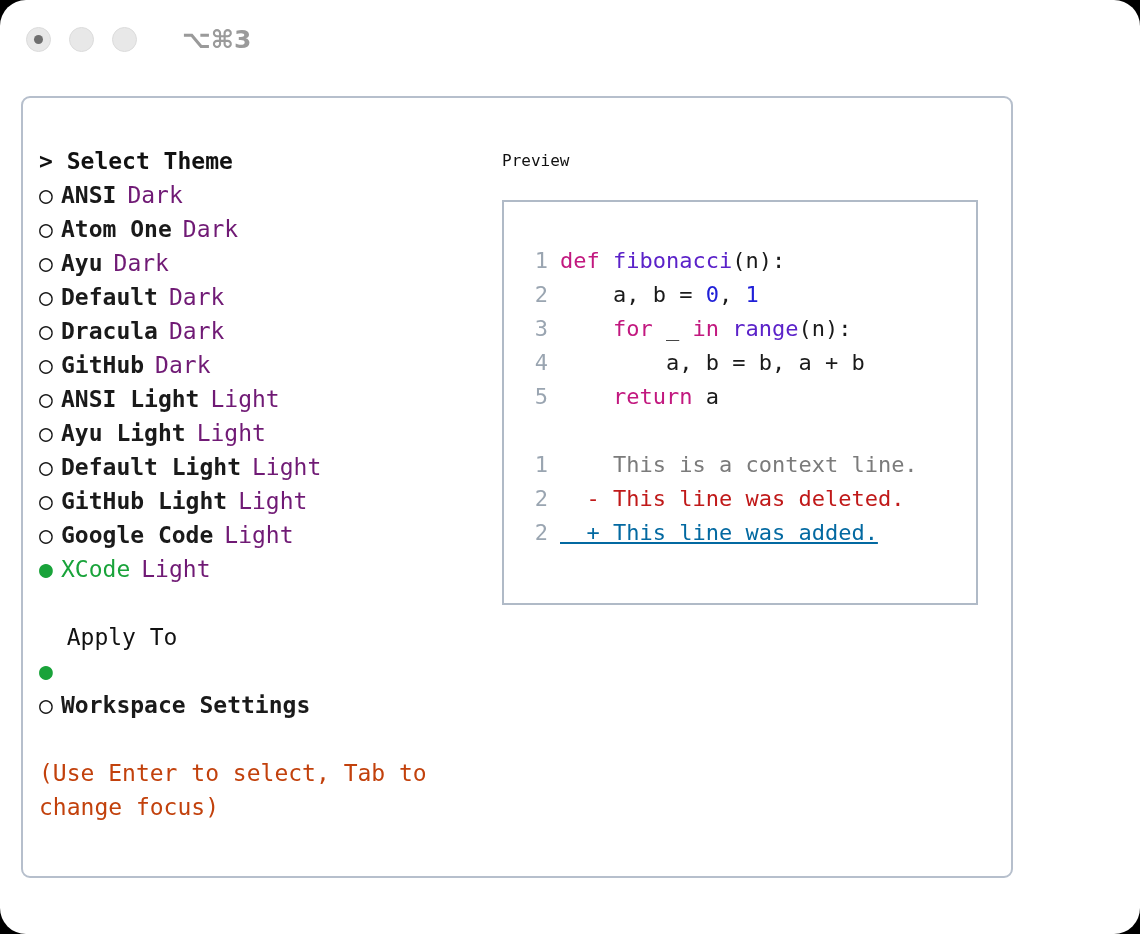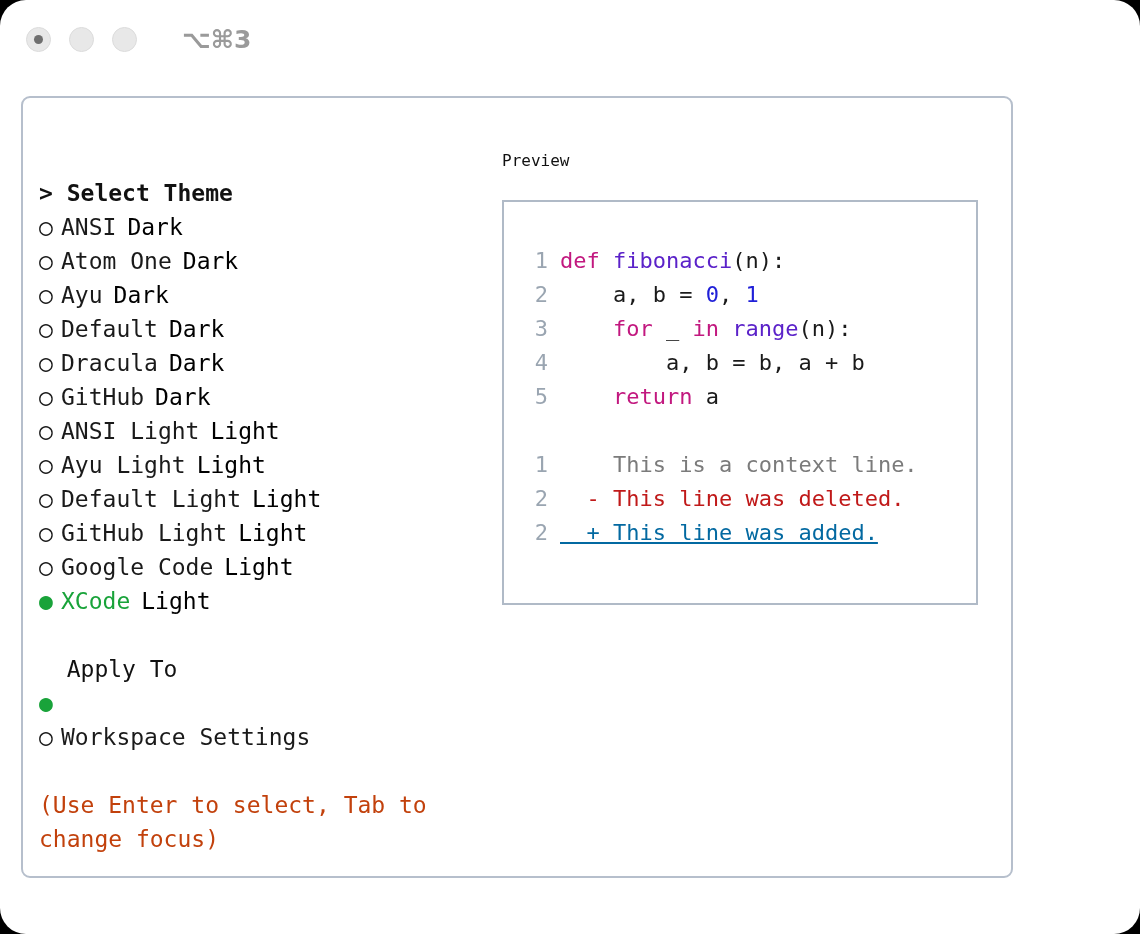--- a/index.html
+++ b/index.html
@@ -80,21 +80,20 @@
     box-sizing: border-box;
     background: #ffffff;
   }
 
   
   #left-col {
     position: absolute;
     left: 16px;
     top: 46px;
     width: 450px;
-    margin-top: 32px;
   }
   #right-col {
     position: absolute;
     left: 479px;
     top: 46px;
     width: 495px;
   }
 
   
   .section-head {
@@ -113,24 +112,24 @@
     white-space: pre;
   }
   .bullet {
     display: inline-block;
     width: 22px;
     flex: 0 0 22px;
     font-size: 23px;
   }
   .bullet.off { color: #1a1a1a; }
   .bullet.on  { color: #19a33a; }
-  .opt-name.off { color: #1a1a1a; }
+  .opt-name.off { color: #1a1a1a; font-weight: bold; }
   .opt-name.on  { color: #19a33a; }
   .opt-kind {
-    color: #000000;
+    color: #701a75;
     margin-left: 11px;
   }
 
   .spacer-block { height: 34px; }
 
   #hint {
     font-size: 23px;
     line-height: 34px;
     color: #c2410c;
     width: 420px;

